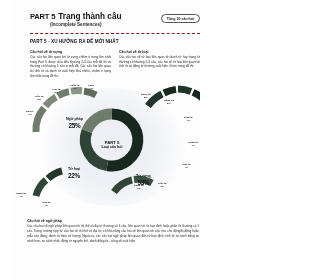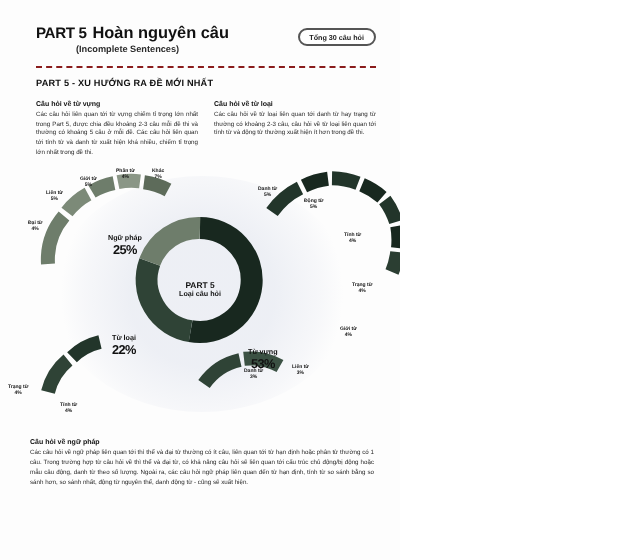--- a/index.html
+++ b/index.html
@@ -10,21 +10,21 @@
   body {
     width: 200px;
     height: 280px;
     overflow: hidden;
     font-family: "Liberation Sans", sans-serif;
     color: #1a1a1a;
     position: relative;
   }
   .page {
     position: absolute;
-    left: 0; top: 0;
+    left: 12px; top: 0;
     width: 200px;
     height: 280px;
     background: #fdfdfd;
   }
 
   
   .header {
     position: absolute;
     left: 18px; top: 12px;
     width: 170px;
@@ -176,21 +176,21 @@
   }
 </style>
 </head>
 <body>
 
 <div class="page">
 
   <div class="header">
     <div class="title-row">
       <span class="part-tag">PART 5</span>
-      <span class="title-main">Hoàn nguyên câu</span>
+      <span class="title-main">Trạng thành câu</span>
     </div>
     <div class="title-sub">(Incomplete Sentences)</div>
     <div class="badge">Tổng 30 câu hỏi</div>
   </div>
 
   <div class="rule"></div>
 
   <div class="section-head">PART 5 - XU HƯỚNG RA ĐỀ MỚI NHẤT</div>
 
   <div class="cols">

